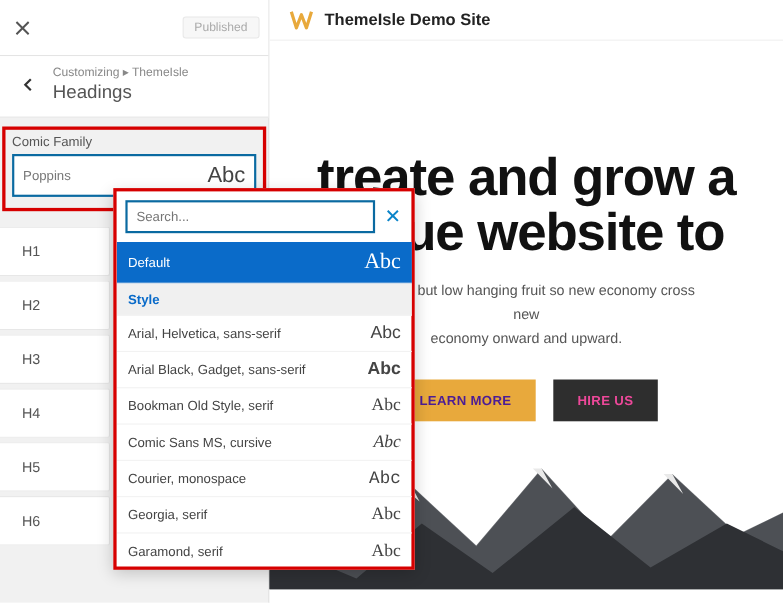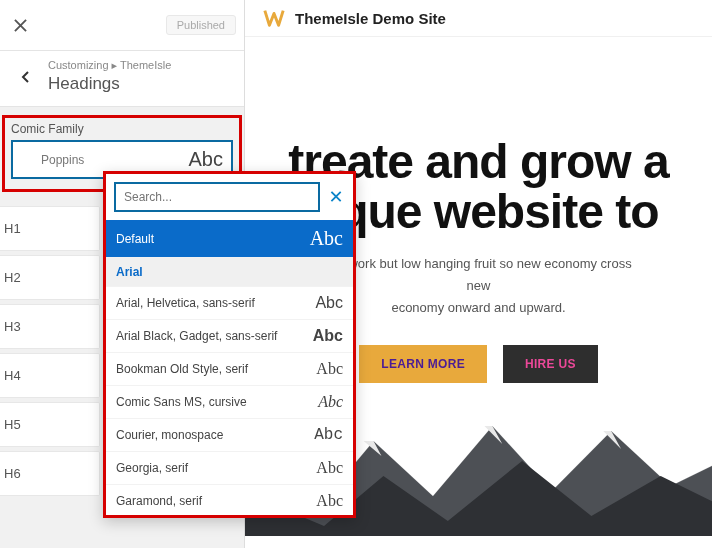--- a/index.html
+++ b/index.html
@@ -70,35 +70,35 @@
   .ff-label {
     font-size: 12px; color:#555; margin-bottom: 4px;
   }
   .ff-input-wrap {
     border: 2px solid #0a6aa1;
     background:#fff;
     display:flex;
     align-items:center;
     padding: 6px 8px;
   }
-  .ff-input-val { font-size:12px; color:#777; flex:1;margin-left:20px; }
+  .ff-input-val { font-size:12px; color:#777; flex:1; }
   .ff-input-sample {
     font-family: 'Segoe UI', Arial, sans-serif;
     font-size: 20px; color:#444;
   }
 
   .h-list { margin-top: 14px; }
   .h-item {
     background:#fff;
     border: 1px solid #e7e7e7;
     border-left:none;
     border-radius: 0 2px 2px 0;
     font-size: 13px;
     color:#555;
-    padding: 14px 4px;
+    padding: 14px 20px;
     margin: 0 0 4px 0;
     width: 100px;
   }
 
   
   .preview {
     position:absolute;
     left: 245px; right:0; top:0; bottom:0;
     background: #fff;
     overflow:hidden;
@@ -153,21 +153,21 @@
     left: -20px; right: -20px;
     height: 130px;
   }
   .mountains svg { width:100%; height:100%; display:block; }
 
   
   .dropdown-box {
     position:absolute;
     left: 103px;
     top: 171px;
-    width: 253px;
+    width: 274px;
     height: 347px;
     border: 3px solid #d60000;
     background:#fff;
     box-shadow: 0 4px 14px rgba(0,0,0,.2);
     display:flex; flex-direction:column;
   }
   .dd-top {
     display:flex; align-items:center;
     padding: 8px;
     gap:7px;
@@ -296,21 +296,21 @@
     <input class="dd-search" placeholder="Search..." style="">
     <div class="dd-close">
       <span>✕</span>
     </div>
   </div>
   <div class="dd-list" id="dd-list">
       <div class="dd-row selected">
         <span>Default</span>
         <span class="dd-sample" style="font-family:Georgia, serif; font-size:20px;">Abc</span>
       </div>
-      <div class="dd-row section-head">Arial</div>
+      <div class="dd-row section-head">Style</div>
       <div class="dd-row">
         <span>Arial, Helvetica, sans-serif</span>
         <span class="dd-sample" style="font-family:Arial, Helvetica, sans-serif;">Abc</span>
       </div>
       <div class="dd-row">
         <span>Arial Black, Gadget, sans-serif</span>
         <span class="dd-sample" style="font-family:'Arial Black', Gadget, sans-serif; font-weight:900;">Abc</span>
       </div>
       <div class="dd-row">
         <span>Bookman Old Style, serif</span>

